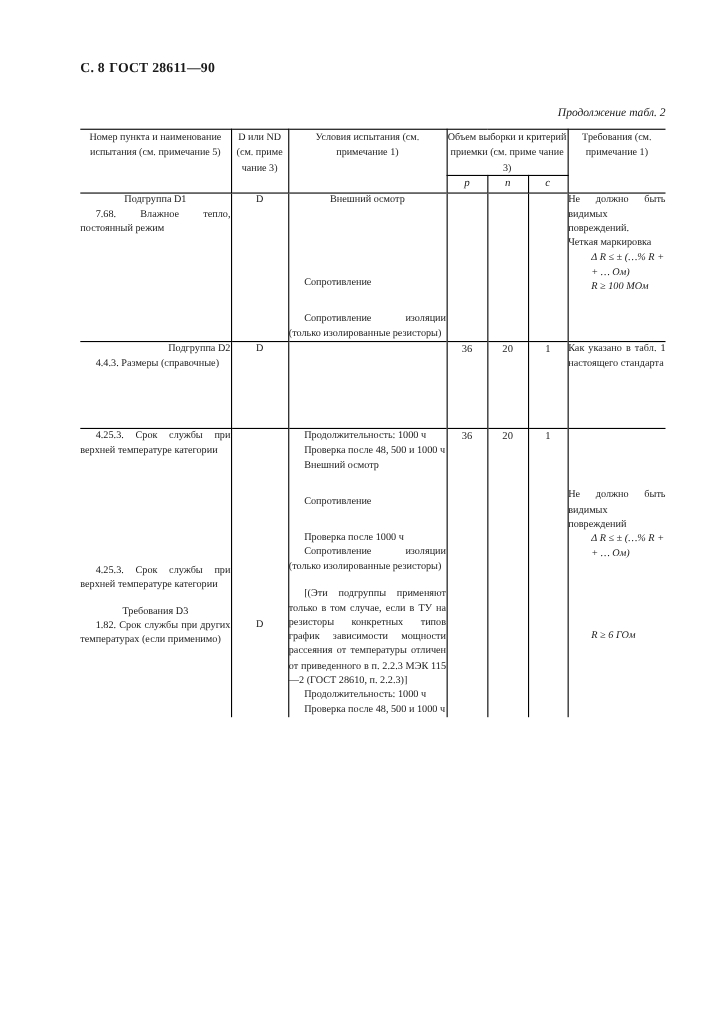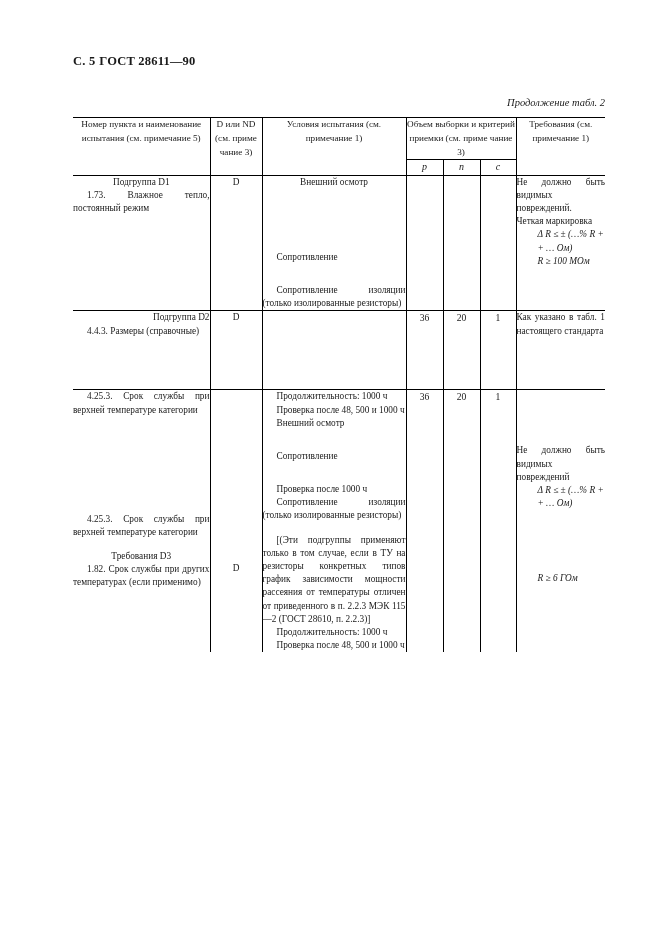--- a/index.html
+++ b/index.html
@@ -93,21 +93,21 @@
     font-size: 9.6px;
   }
   .v-mid { vertical-align: middle; }
 
   .req { padding: 7px 6px 7px 7px; }
 </style>
 </head>
 <body>
 
 <div class="page-header">
-  <span class="page-num">С. 5</span><span>ГОСТ 28611—90</span>
+  <span class="page-num">С. 8</span><span>ГОСТ 28611—90</span>
 </div>
 
 <div class="cont-label">Продолжение табл. 2</div>
 
 <div class="tbl-wrap">
 <table class="gost">
   <colgroup>
     <col style="width:137px">
     <col style="width:52px">
     <col style="width:144px">
@@ -130,21 +130,21 @@
       <th class="hd-sub br">n</th>
       <th class="hd-sub br">c</th>
     </tr>
   </thead>
 
   <tbody>
 
     <tr>
       <td class="cell bt br">
         <p class="blk" style="text-align:center">Подгруппа D1</p>
-        <p class="blk indent just">1.73.  Влажное тепло, постоянный режим</p>
+        <p class="blk indent just">7.68.  Влажное тепло, постоянный режим</p>
       </td>
       <td class="cell-c bt br">D</td>
       <td class="cell bt br">
         <p class="blk" style="text-align:center">Внешний осмотр</p>
         <div class="sp-xl"></div>
         <p class="blk indent">Сопротивление</p>
         <div class="sp-md"></div>
         <p class="blk indent just">Сопротивление изоляции (только изолированные резисторы)</p>
       </td>
       <td class="num-cell bt br"></td>

